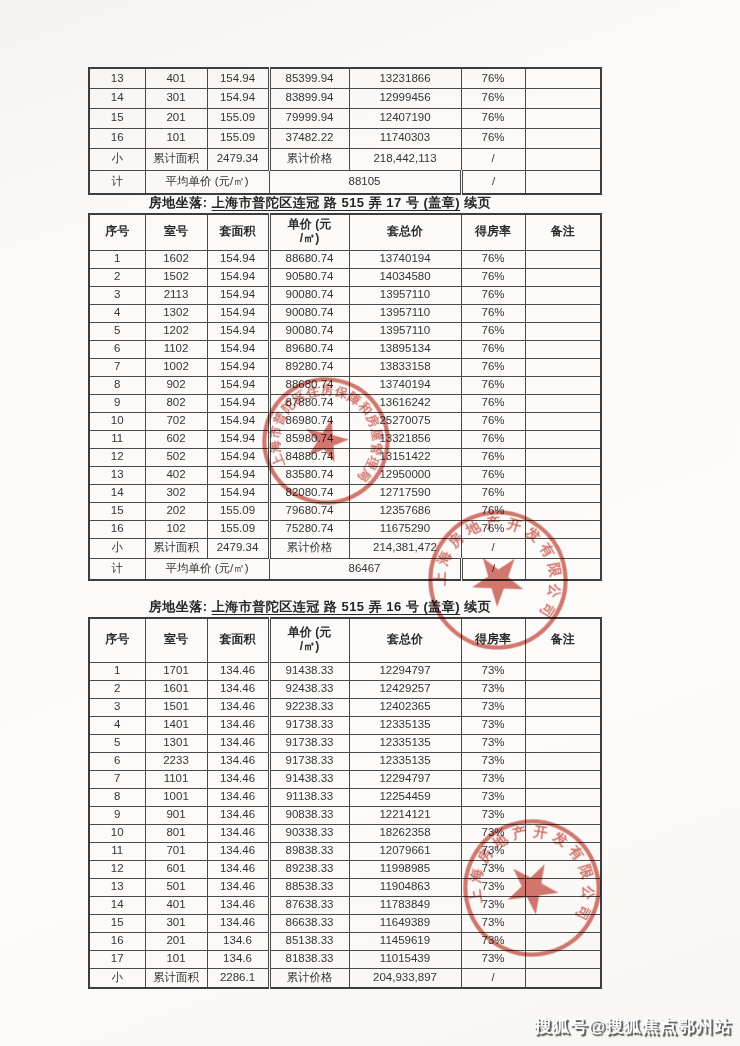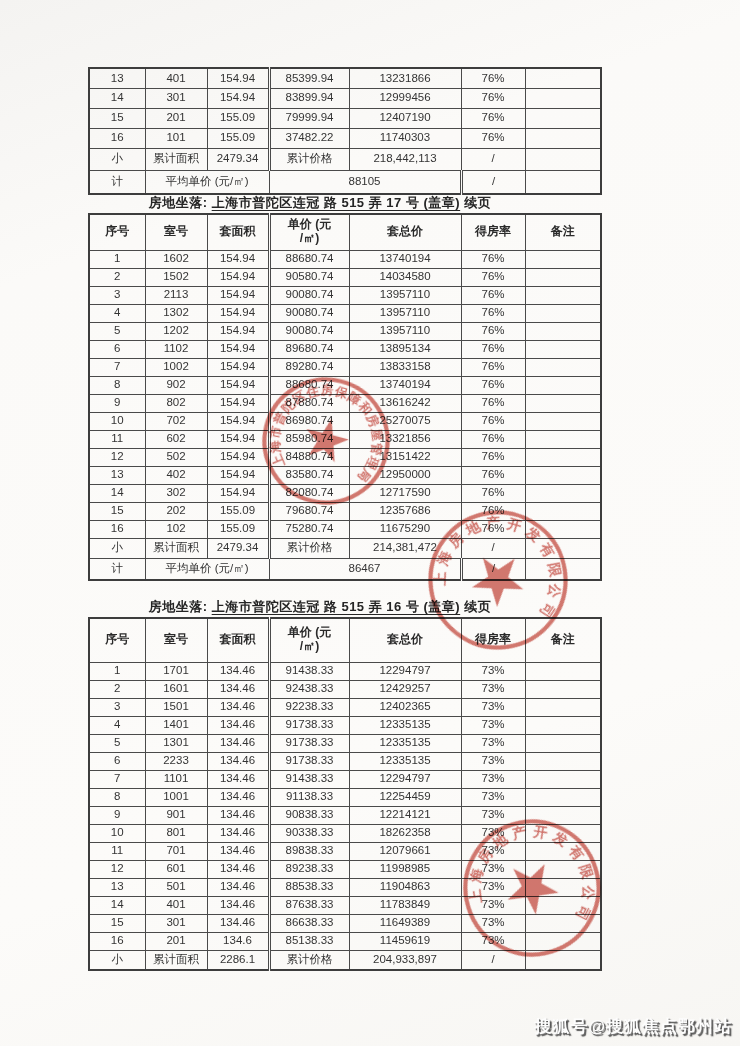--- a/index.html
+++ b/index.html
@@ -466,20 +466,29 @@
             </tr>
             <tr style="height: 18px;">
               <td>16</td>
               <td>201</td>
               <td>134.6</td>
               <td>85138.33</td>
               <td>11459619</td>
               <td>73%</td>
               <td></td>
             </tr>
+            <tr style="height: 18px;">
+              <td>17</td>
+              <td>101</td>
+              <td>134.6</td>
+              <td>81838.33</td>
+              <td>11015439</td>
+              <td>73%</td>
+              <td></td>
+            </tr>
             <tr style="height: 20px;">
               <td class="bigch">小</td>
               <td class="lbl">累计面积</td>
               <td>2286.1</td>
               <td class="lbl">累计价格</td>
               <td>204,933,897</td>
               <td>/</td>
               <td></td>
             </tr>
           </tbody>

